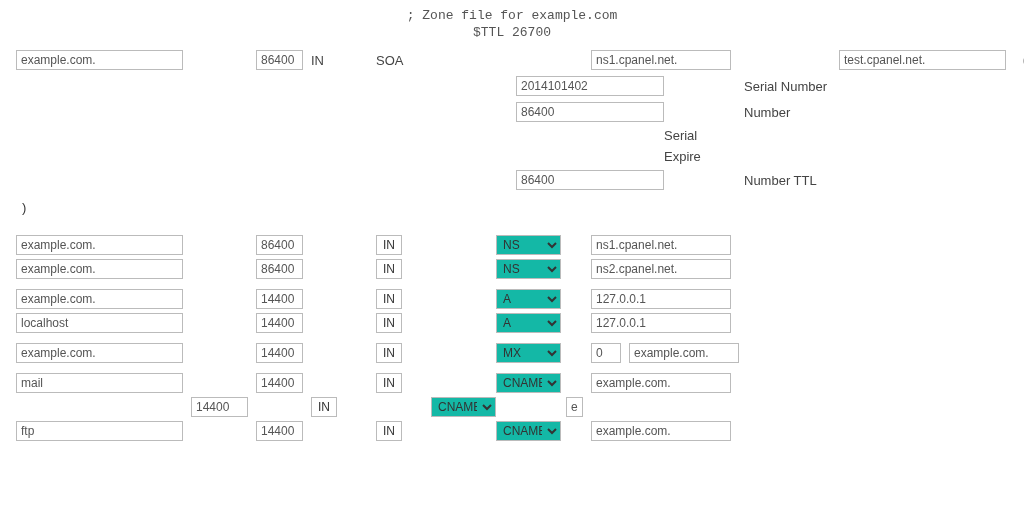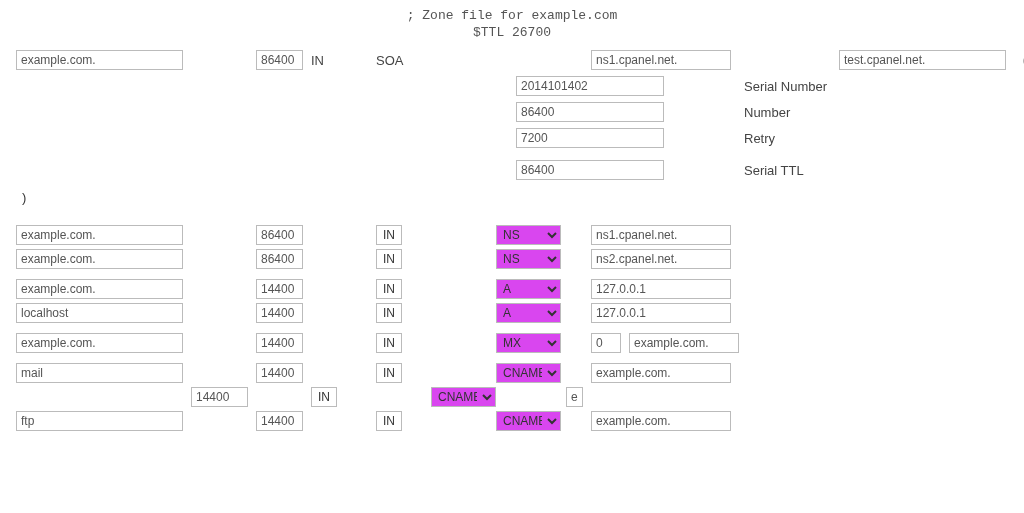--- a/index.html
+++ b/index.html
@@ -32,21 +32,21 @@
       padding: 1px 4px;
       border: 1px solid #bbb;
       color: #555;
     }
     select.rtype {
       width: 65px;
       height: 20px;
       font-size: 12px;
       padding: 0 2px;
       border: 1px solid #bbb;
-      background: #d946ef;
+      background: #14b8a6;
       color: #333;
     }
     .cell-in {
       display: inline-flex;
       align-items: center;
       justify-content: center;
       height: 20px;
       min-width: 26px;
       padding: 0 4px;
       border: 1px solid #bbb;
@@ -102,33 +102,33 @@
   <div class="lbl">Serial Number</div>
 </div>
 <div class="soa-sub-row">
   <div class="spacer"></div>
   <div class="col"><input type="text" value="86400" style=""></div>
   <div></div>
   <div class="lbl">Number</div>
 </div>
 <div class="soa-sub-row">
   <div class="spacer"></div>
-  <div class="col"><input type="text" value="7200" style=""></div>
-  <div></div>
-  <div class="lbl">Retry</div>
-</div>
-<div class="soa-sub-row">
-  <div class="spacer"></div>
-  <div></div>
-</div>
-<div class="soa-sub-row">
-  <div class="spacer"></div>
-  <div class="col"><input type="text" value="86400" style=""></div>
-  <div></div>
-  <div class="lbl">Serial TTL</div>
+  <div></div>
+  <div class="lbl">Serial</div>
+</div>
+<div class="soa-sub-row">
+  <div class="spacer"></div>
+  <div></div>
+  <div class="lbl">Expire</div>
+</div>
+<div class="soa-sub-row">
+  <div class="spacer"></div>
+  <div class="col"><input type="text" value="86400" style=""></div>
+  <div></div>
+  <div class="lbl">Number TTL</div>
 </div>
 
 <div class="indent-paren">)</div>
 
 <div class="section-gap"></div>
 
 <div class="row">
   <div class="col"><input type="text" value="example.com." style=""></div>
   <div class="col invisible"></div>
   <div class="col"><input type="text" value="86400" style=""></div>

